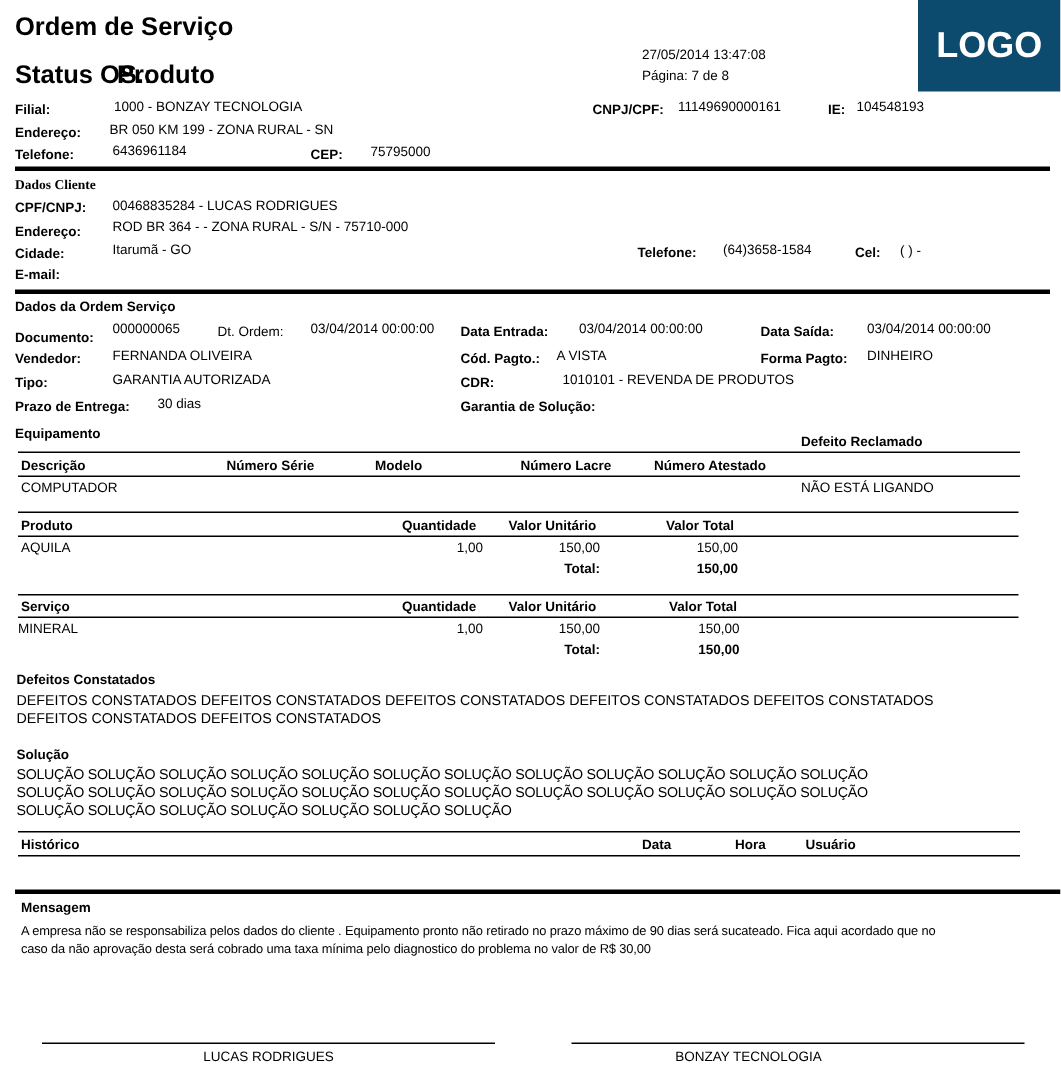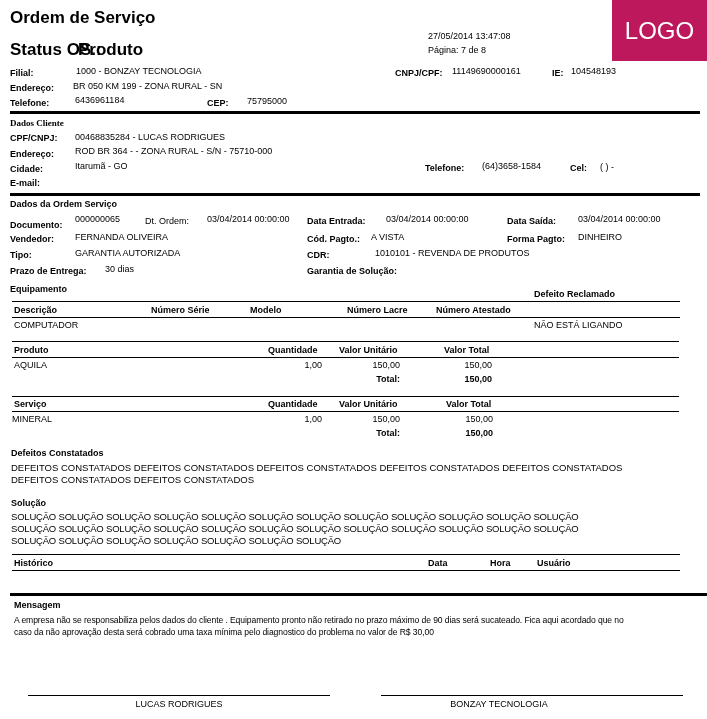--- a/index.html
+++ b/index.html
@@ -5,22 +5,22 @@
   html, body { margin:0; padding:0; background:#ffffff; }
   body { width:707px; height:719px; position:relative; overflow:hidden;
          font-family:"Liberation Sans", sans-serif; color:#000; font-size:9px; }
   .abs { position:absolute; white-space:nowrap; }
   .title { font-size:17px; font-weight:bold; }
   .status { font-size:17px; font-weight:bold; }
   .lbl { font-size:9px; font-weight:bold; }
   .val { font-size:9px; }
   .hr-thick { position:absolute; height:3px; background:#000; }
   .hr { position:absolute; height:1px; background:#000; }
-  .logo { position:absolute; left:612px; top:0; width:95px; height:61px; background:#be185d;
-          color:#fff; font-weight:normal; font-size:24px; display:flex; align-items:center; justify-content:center; }
+  .logo { position:absolute; left:612px; top:0; width:95px; height:61px; background:#0c4a6e;
+          color:#fff; font-weight:bold; font-size:24px; display:flex; align-items:center; justify-content:center; }
   .r { text-align:right; }
   .para { position:absolute; left:11px; font-size:9.5px; line-height:12px; white-space:normal; }
 </style>
 </head>
 <body>
 
 <div class="abs title" style="left:10px;top:8px;">Ordem de Serviço</div>
 <div class="abs status" style="left:10px;top:40px;">Status OS.:</div>
 <div class="abs status" style="left:78px;top:40px;">Produto</div>
 <div class="abs val" style="left:428px;top:31px;">27/05/2014 13:47:08</div>

